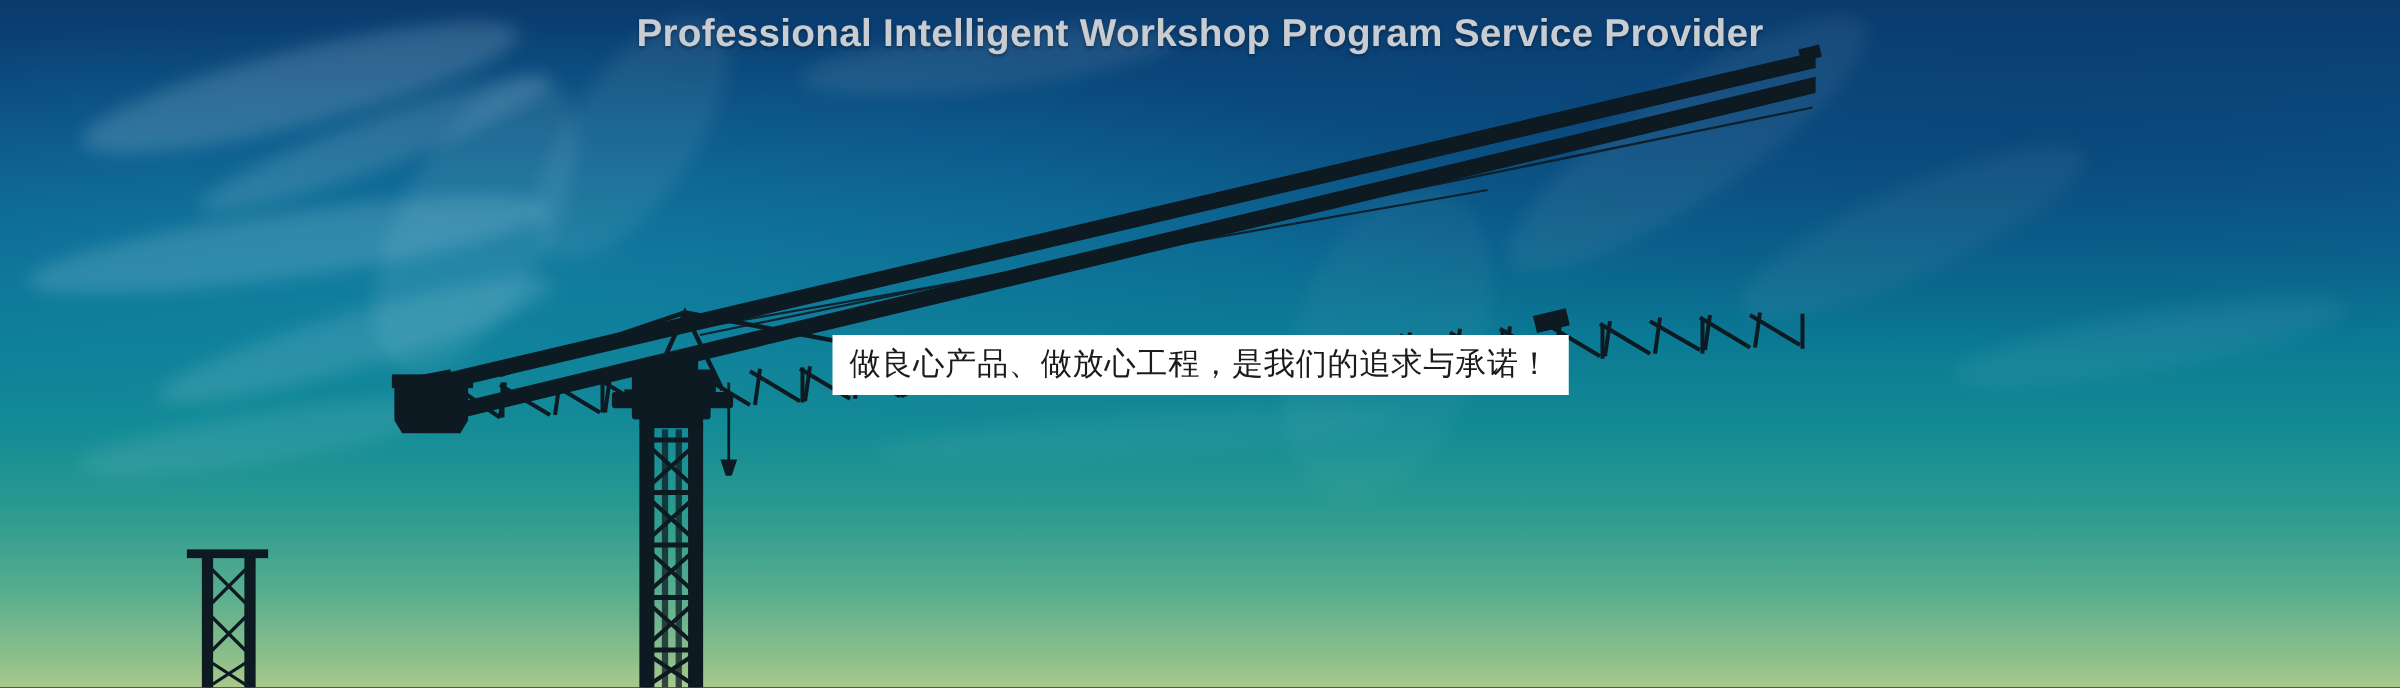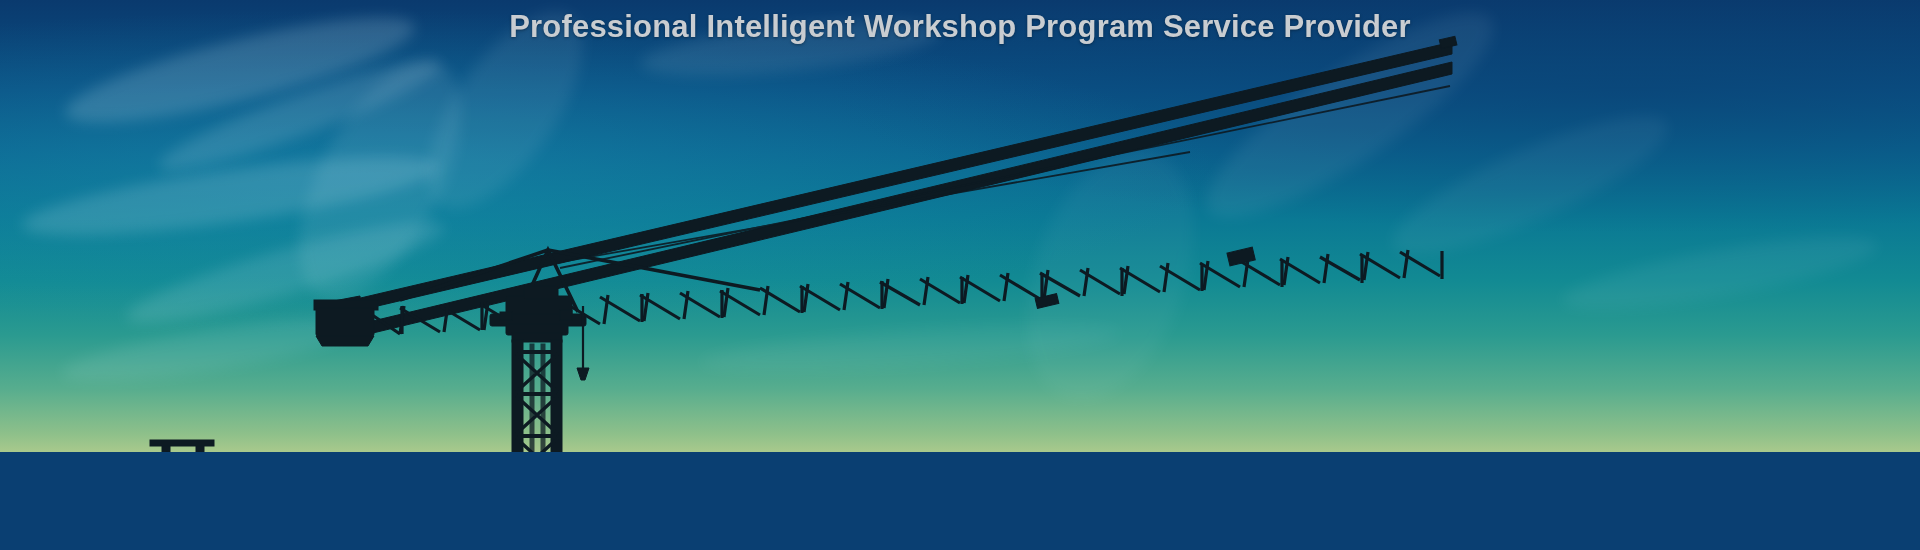--- a/index.html
+++ b/index.html
@@ -2,21 +2,21 @@
 <html><head>
 <meta charset="utf-8">
 <title>Hero Banner</title>
 <style>
   * { margin:0; padding:0; box-sizing:border-box; }
   html, body { width:1920px; height:550px; overflow:hidden; background:#0a3f72; }
   body { font-family:"Liberation Sans","DejaVu Sans",sans-serif; }
 
   .banner {
     position:relative;
-    width:1920px; height:452px;
+    width:1920px; height:550px;
     overflow:hidden;
   }
 
   
   .sky {
     position:absolute; inset:0;
     background:linear-gradient(to bottom,
       #0a3a6e 0%,
       #0a4377 8%,
       #0a5185 20%,
@@ -225,14 +225,17 @@
                    M166,490 L200,524 M200,490 L166,524
                    M166,528 L200,550 M200,528 L166,550"></path>
         </g>
       </g>
     </svg>
   </div>
 
   <div class="eyebrow">Professional Intelligent Workshop Program Service Provider</div>
 
 
+  <div class="subtitle-wrap">
+    <div class="subtitle">做良心产品、做放心工程，是我们的追求与承诺！</div>
+  </div>
 
 </div>
 
 </body></html>

